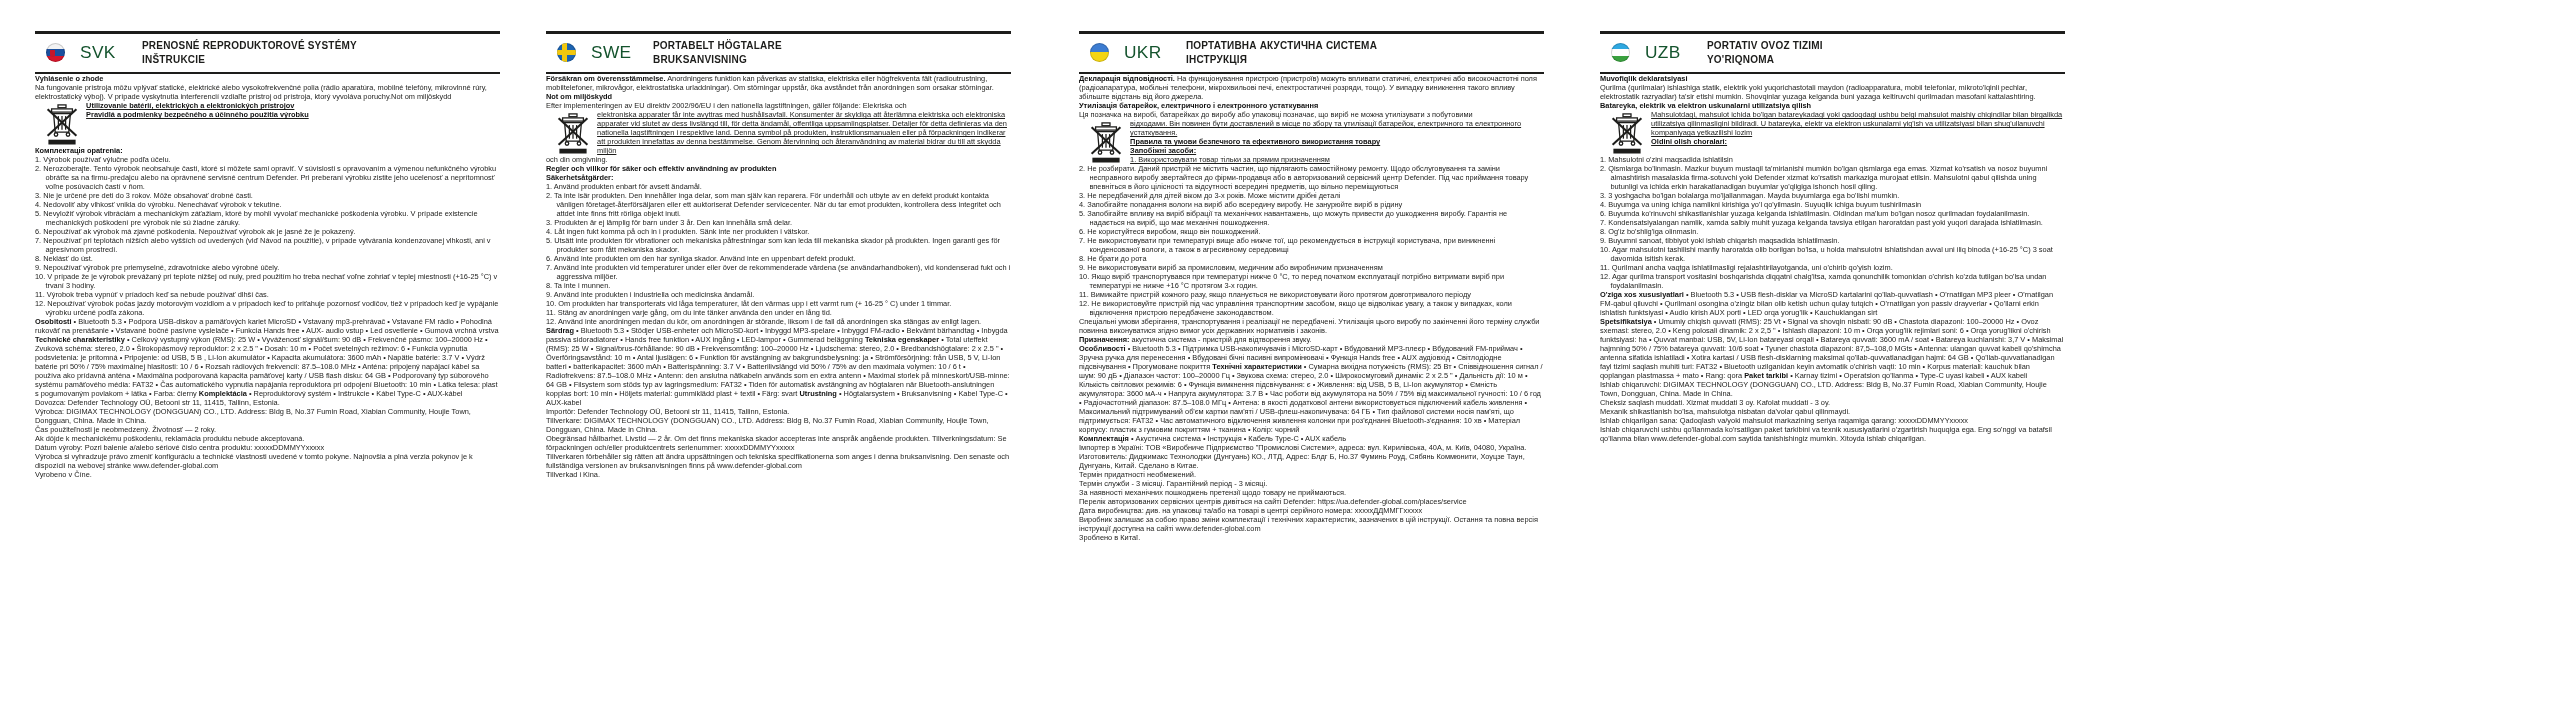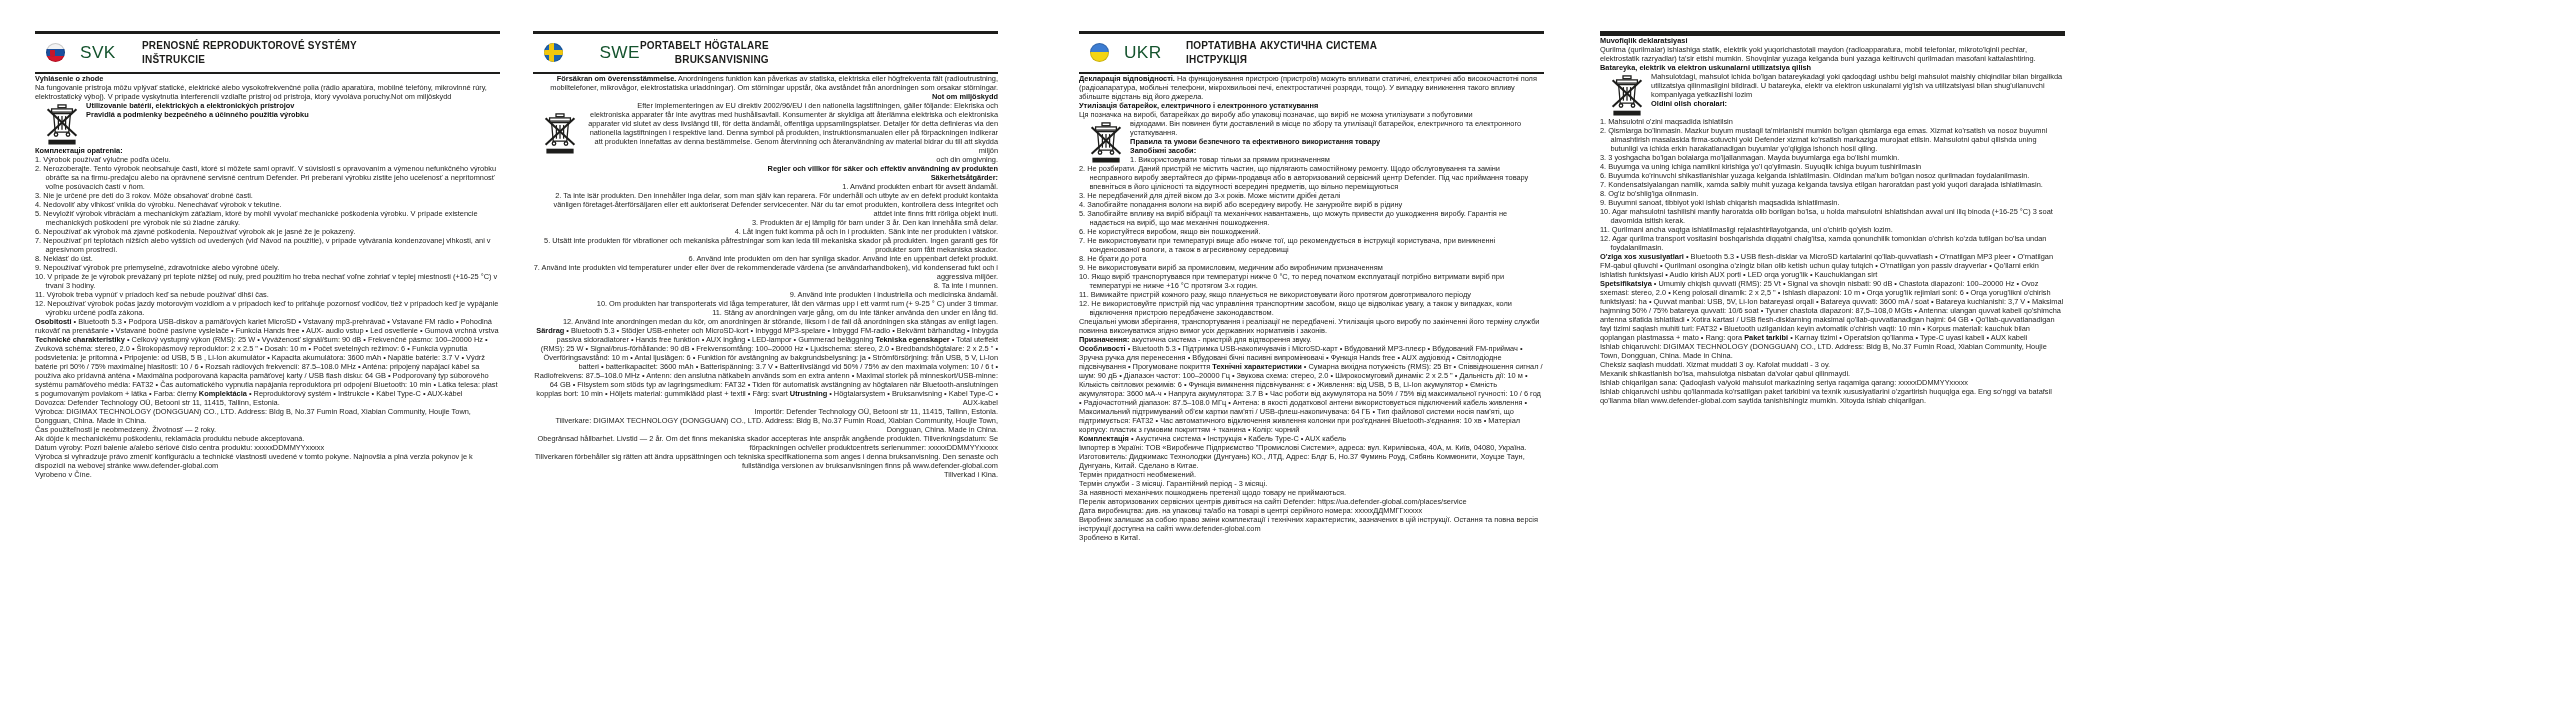--- a/index.html
+++ b/index.html
@@ -16,21 +16,21 @@
         flex:none;box-shadow:inset 0 0 0 0.9px rgba(0,0,0,.18);}
   .flag span{position:absolute;}
   .code{font-size:17.3px;color:#14532d;margin-left:14.7px;width:62px;letter-spacing:0.4px;flex:none;}
   .titles{font-weight:bold;font-size:10px;line-height:13.5px;letter-spacing:0.2px;}
   .content{font-size:7.4px;line-height:9px;}
   .content p{margin:0;}
   .content p.hang{padding-left:10.4px;text-indent:-10.4px;}
   .iconblock{display:flex;}
   .iconblock .weee{flex:none;width:32px;margin:1.7px 7.8px 0 11.3px;}
   .iconblock .weee svg{display:block;width:32px;height:43px;}
-  .iconblock .itxt{flex:1;}
+  .iconblock .itxt{flex:1;text-decoration:underline;}
   b{color:#111;}
 </style>
 </head>
 <body>
 
 <div id="page">
     <div class="column" style="left: 35px;">
       <div class="rule"></div>
       <div class="header">
         <span class="flag" style="background:linear-gradient(180deg,#f3f3f3 0% 33.333333333333336%,#1b4f9e 33.333333333333336% 66.66666666666667%,#d6152b 66.66666666666667% 100%)">
@@ -83,21 +83,21 @@
         <p><b>Osobitosti</b> • Bluetooth 5.3 • Podpora USB-diskov a pamäťových kariet MicroSD • Vstavaný mp3-prehrávač • Vstavané FM rádio • Pohodlná rukoväť na prenášanie • Vstavané bočné pasívne vysielače • Funkcia Hands free • AUX- audio vstup • Led osvetlenie • Gumová vrchná vrstva <b>Technické charakteristiky</b> • Celkový vystupný výkon (RMS): 25 W • Vyváženosť signál/šum: 90 dB • Frekvenčné pásmo: 100–20000 Hz • Zvuková schéma: stereo, 2.0 • Širokopásmový reproduktor: 2 x 2.5 " • Dosah: 10 m • Počet svetelných režimov: 6 • Funkcia vypnutia podsvietenia: je prítomná • Pripojenie: od USB, 5 B , Li-Ion akumulátor • Kapacita akumulátora: 3600 mAh • Napätie batérie: 3.7 V • Výdrž batérie pri 50% / 75% maximálnej hlasitosti: 10 / 6 • Rozsah rádiových frekvencií: 87.5–108.0 MHz • Anténa: pripojený napájací kábel sa používa ako prídavná anténa • Maximálna podporovaná kapacita pamäťovej karty / USB flash disku: 64 GB • Podporovaný typ súborového systému pamäťového média: FAT32 • Čas automatického vypnutia napájania reproduktora pri odpojení Bluetooth: 10 min • Látka telesa: plast s pogumovaným povlakom + látka • Farba: čierny <b>Komplektácia</b> • Reproduktorový systém • Inštrukcie • Kábel Type-C • AUX-kábel</p>
         <p>Dovozca: Defender Technology OÜ, Betooni str 11, 11415, Tallinn, Estonia.</p>
         <p>Výrobca: DIGIMAX TECHNOLOGY (DONGGUAN) CO., LTD. Address: Bldg B, No.37 Fumin Road, Xiabian Community, Houjie Town, Dongguan, China. Made in China.</p>
         <p>Čas použiteľnosti je neobmedzený. Životnosť — 2 roky.</p>
         <p>Ak dôjde k mechanickému poškodeniu, reklamácia produktu nebude akceptovaná.</p>
         <p>Dátum výroby: Pozri balenie a/alebo sériové číslo centra produktu: xxxxxDDMMYYxxxxx</p>
         <p>Výrobca si vyhradzuje právo zmeniť konfiguráciu a technické vlastnosti uvedené v tomto pokyne. Najnovšia a plná verzia pokynov je k dispozícii na webovej stránke www.defender-global.com</p>
         <p>Vyrobeno v Číne.</p>
       </div>
     </div>
-    <div class="column" style="left: 533px; text-align: right;">
+    <div class="column" style="left: 546px;">
       <div class="rule"></div>
       <div class="header">
         <span class="flag" style="background:#1c63b0">
           <span style="left:5.2px;top:0;width:4.3px;height:100%;background:#f2c70d"></span>
           <span style="left:0;top:7.4px;width:100%;height:4.3px;background:#f2c70d"></span>
         </span>
         <div class="code">SWE</div>
         <div class="titles">
           <div>PORTABELT HÖGTALARE</div>
           <div>BRUKSANVISNING</div>
@@ -133,21 +133,21 @@
         <p><b>Säkerhetsåtgärder:</b></p>
         <p class="hang">1.  Använd produkten enbart för avsett ändamål.</p>
         <p class="hang">2.  Ta inte isär produkten. Den innehåller inga delar, som man själv kan reparera. För underhåll och utbyte av en defekt produkt kontakta vänligen företaget-återförsäljaren eller ett auktoriserat Defender servicecenter. När du tar emot produkten, kontrollera dess integritet och attdet inte finns fritt rörliga objekt inuti.</p>
         <p class="hang">3.  Produkten är ej lämplig för barn under 3 år. Den kan innehålla små delar.</p>
         <p class="hang">4.  Låt ingen fukt komma på och in i produkten. Sänk inte ner produkten i vätskor.</p>
         <p class="hang">5.  Utsätt inte produkten för vibrationer och mekaniska påfrestningar som kan leda till mekaniska skador på produkten. Ingen garanti ges för produkter som fått mekaniska skador.</p>
         <p class="hang">6.  Använd inte produkten om den har synliga skador. Använd inte en uppenbart defekt  produkt.</p>
         <p class="hang">7.  Använd inte produkten vid temperaturer under eller över de rekommenderade värdena (se användarhandboken), vid kondenserad fukt och i aggressiva miljöer.</p>
         <p class="hang">8.  Ta inte i munnen.</p>
         <p class="hang">9.  Använd inte produkten i industriella och medicinska ändamål.</p>
-        <p class="hang">10. Om produkten har transporterats vid låga temperaturer, låt den värmas upp i ett varmt  rum (+ 9-25 ° C) under 3 timmar.</p>
+        <p class="hang">10. Om produkten har transporterats vid låga temperaturer, låt den värmas upp i ett varmt  rum (+ 16-25 ° C) under 1 timmar.</p>
         <p class="hang">11. Stäng av anordningen varje gång, om du inte tänker använda den under en lång tid.</p>
         <p class="hang">12. Använd inte anordningen medan du kör, om anordningen är störande, liksom i de fall då  anordningen ska stängas av enligt lagen.</p>
         <p><b>Särdrag</b> • Bluetooth 5.3 • Stödjer USB-enheter och MicroSD-kort • Inbyggd MP3-spelare • Inbyggd FM-radio • Bekvämt bärhandtag • Inbygda passiva sidoradiatorer • Hands free funktion • AUX ingång • LED-lampor • Gummerad beläggning <b>Tekniska egenskaper</b> • Total uteffekt (RMS): 25 W • Signal/brus-förhållande: 90 dB • Frekvensomfång: 100–20000 Hz • Ljudschema: stereo, 2.0 • Bredbandshögtalare: 2 x 2.5 " • Överföringsavstånd: 10 m • Antal ljuslägen: 6 • Funktion för avstängning av bakgrundsbelysning: ja • Strömförsörjning: från USB, 5 V, Li-Ion batteri • batterikapacitet: 3600 mAh • Batterispänning: 3.7 V • Batterilivslängd vid 50% / 75% av den maximala volymen: 10 / 6 t • Radiofrekvens: 87.5–108.0 MHz • Antenn: den anslutna nätkabeln används som en extra antenn • Maximal storlek på minneskort/USB-minne: 64 GB • Filsystem som stöds typ av lagringsmedium: FAT32 • Tiden för automatisk avstängning av högtalaren när Bluetooth-anslutningen kopplas bort: 10 min • Höljets material: gummiklädd plast + textil • Färg: svart <b>Utrustning</b> • Högtalarsystem • Bruksanvisning • Kabel Type-C • AUX-kabel</p>
         <p>Importör: Defender Technology OÜ, Betooni str 11, 11415, Tallinn, Estonia.</p>
         <p>Tillverkare: DIGIMAX TECHNOLOGY (DONGGUAN) CO., LTD. Address: Bldg B, No.37 Fumin Road, Xiabian Community, Houjie Town, Dongguan, China. Made in China.</p>
         <p>Obegränsad hållbarhet. Livstid — 2 år. Om det finns mekaniska skador accepteras inte anspråk angående produkten. Tillverkningsdatum: Se förpackningen och/eller produktcentrets serienummer: xxxxxDDMMYYxxxxx</p>
         <p>Tillverkaren förbehåller sig rätten att ändra uppsättningen och tekniska specifikationerna som anges i denna bruksanvisning. Den senaste och fullständiga versionen av bruksanvisningen finns på www.defender-global.com</p>
         <p>Tillverkad i Kina.</p>
       </div>
     </div>
@@ -210,20 +210,28 @@
         <p>Термін служби - 3 місяці. Гарантійний період - 3 місяці.</p>
         <p>За наявності механічних пошкоджень претензії щодо товару не приймаються.</p>
         <p>Перелік авторизованих сервісних центрів дивіться на сайті Defender: https://ua.defender-global.com/places/service</p>
         <p>Дата виробництва: див. на упаковці та/або на товарі в центрі серійного номера: xxxxxДДММГГxxxxx</p>
         <p>Виробник залишає за собою право зміни комплектації і технічних характеристик, зазначених в цій інструкції. Остання та повна версія інструкції доступна на сайті www.defender-global.com</p>
         <p>Зроблено в Китаї.</p>
       </div>
     </div>
     <div class="column" style="left: 1600px;">
       <div class="rule"></div>
+      <div class="header">
+        <span class="flag" style="background:linear-gradient(180deg,#2fa8e1 0% 33.333333333333336%,#ffffff 33.333333333333336% 66.66666666666667%,#3aa13f 66.66666666666667% 100%)"></span>
+        <div class="code">UZB</div>
+        <div class="titles">
+          <div>PORTATIV OVOZ TIZIMI</div>
+          <div>YO'RIQNOMA</div>
+        </div>
+      </div>
       <div class="rule"></div>
       <div class="content">
         <p><b>Muvofiqlik deklaratsiyasi</b></p>
         <p>Qurilma (qurilmalar) ishlashiga statik, elektrik yoki yuqorichastotali maydon (radioapparatura, mobil telefonlar, mikroto'lqinli pechlar, elektrostatik razryadlar) ta'sir etishi mumkin. Shovqinlar yuzaga kelganda buni yazaga keltiruvchi qurilmadan masofani kattalashtiring.</p>
         <p><b>Batareyka, elektrik va elektron uskunalarni utilizatsiya qilish</b></p>
         <div class="iconblock">
           <div class="weee">
             <svg viewBox="0 0 40 52" xmlns="http://www.w3.org/2000/svg" fill="none" stroke="#1d1d1b" stroke-width="1.6">
               <rect x="15" y="1.5" width="10" height="3.5"></rect>
               <rect x="7" y="6.5" width="26" height="4"></rect>

